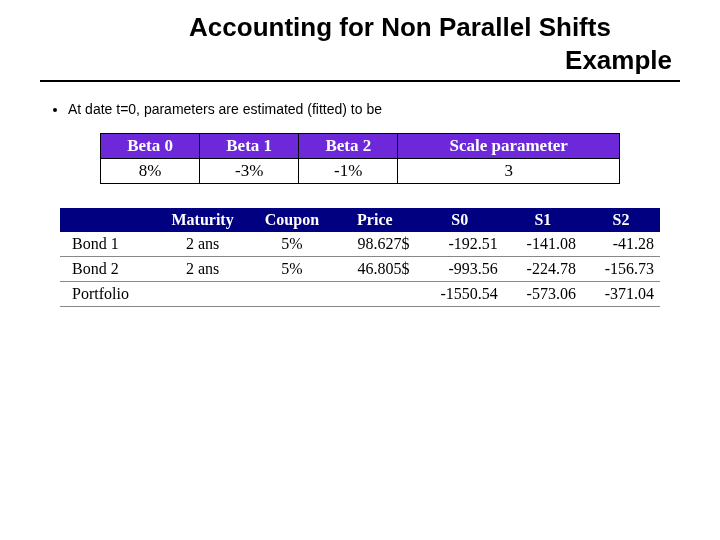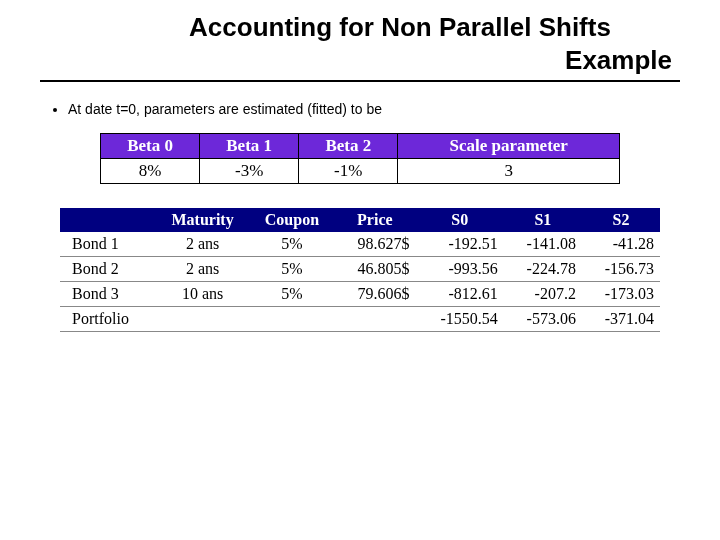--- a/index.html
+++ b/index.html
@@ -143,29 +143,20 @@
       <tr>
         <td class="rowlabel">Bond 2</td>
         <td class="center">2 ans</td>
         <td class="center">5%</td>
         <td>46.805$</td>
         <td>-993.56</td>
         <td>-224.78</td>
         <td>-156.73</td>
       </tr>
       <tr>
-        <td class="rowlabel">Bond 3</td>
-        <td class="center">10 ans</td>
-        <td class="center">5%</td>
-        <td>79.606$</td>
-        <td>-812.61</td>
-        <td>-207.2</td>
-        <td>-173.03</td>
-      </tr>
-      <tr>
         <td class="rowlabel">Portfolio</td>
         <td class="center"></td>
         <td class="center"></td>
         <td></td>
         <td>-1550.54</td>
         <td>-573.06</td>
         <td>-371.04</td>
       </tr>
     </tbody>
   </table>

